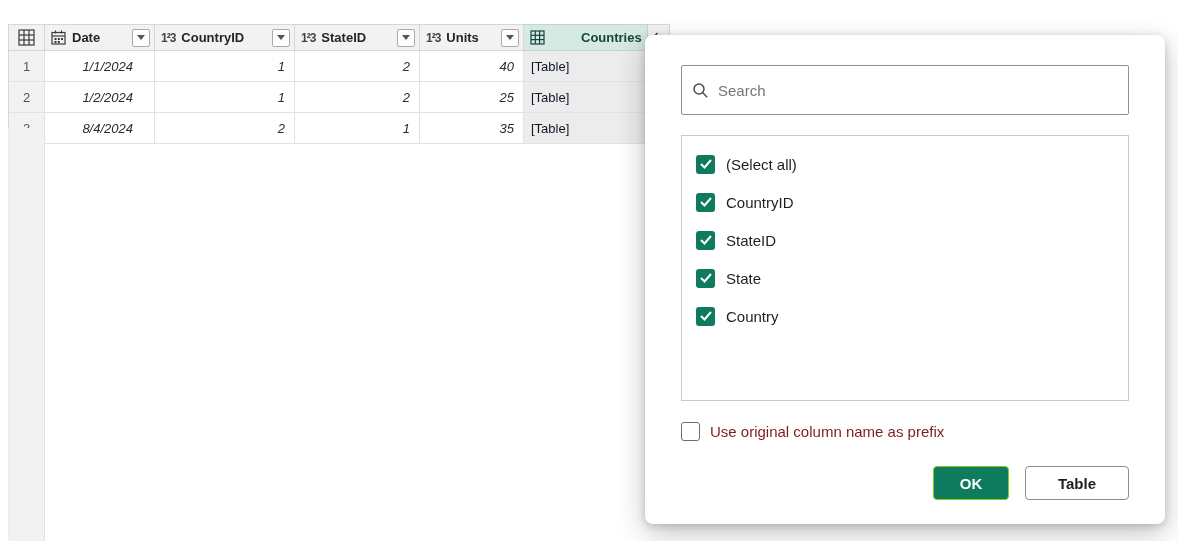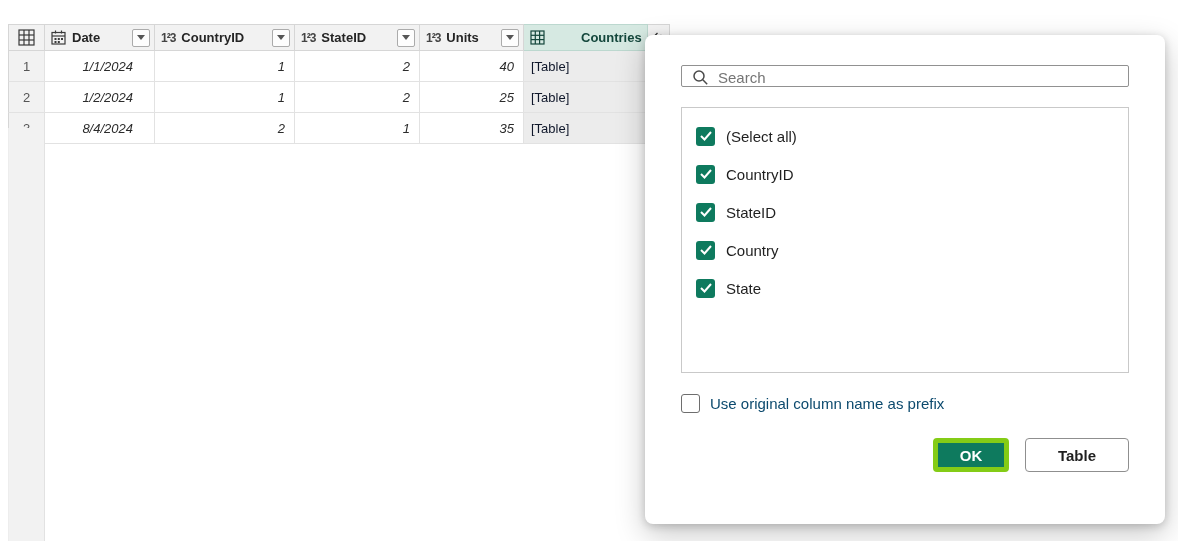--- a/index.html
+++ b/index.html
@@ -47,43 +47,43 @@
   .gutter-tail { position:absolute; left:8px; top:128px; width:37px; height:413px; background:#f2f2f2; border-right:1px solid #e2e2e2; border-left:1px solid #ededed; }
 
   
   .flyout {
     position:absolute; left:645px; top:35px; width:520px; height:489px;
     background:#fff; border-radius:8px; z-index:5;
     box-shadow:0 2px 8px rgba(0,0,0,0.18), 0 10px 30px rgba(0,0,0,0.22);
     padding:30px 36px 0 36px;
   }
   .search-box {
-    display:flex; align-items:flex-end; gap:9px; height:22px;
+    display:flex; align-items:center; gap:9px; height:50px;
     border:1px solid #919191; border-radius:2px; padding:0 10px; background:#fff;
   }
   .search-box input {
     border:none; outline:none; flex:1; font-size:15px; color:#222;
     font-family:"Liberation Sans", sans-serif; background:transparent;
   }
   .search-box input::placeholder { color:#757575; }
 
   .col-list { margin-top:20px; height:266px; border:1px solid #c9c9c9; padding-top:9px; overflow:auto; }
   .col-item { display:flex; align-items:center; gap:11px; height:38px; padding-left:14px; cursor:pointer; }
   .col-item-label { font-size:15px; color:#1f1f1f; }
 
   .cb { width:19px; height:19px; border-radius:3px; flex:0 0 auto; display:flex; align-items:center; justify-content:center; cursor:pointer; }
   .cb.checked { background:#0e7a5e; }
   .cb.unchecked { background:#fff; border:1px solid #6e6e6e; }
 
   .prefix-row { display:flex; align-items:center; gap:10px; margin-top:21px; cursor:pointer; }
-  .prefix-label { font-size:15px; color:#0c4a6e; }
+  .prefix-label { font-size:15px; color:#7f1d1d; }
 
   .btn-row { display:flex; justify-content:flex-end; gap:16px; margin-top:25px; }
   .btn { height:34px; border-radius:4px; font-size:15px; font-weight:bold; display:flex; align-items:center; justify-content:center; cursor:pointer; font-family:"Liberation Sans", sans-serif; }
-  .btn-ok { width:76px; background:#0e7a5e; color:#fff; border:5px solid #84cc16; }
+  .btn-ok { width:76px; background:#0e7a5e; color:#fff; border:1px solid #84cc16; }
   .btn-cancel { width:104px; background:#fff; color:#1f1f1f; border:1px solid #8f8f8f; font-weight:600; }
 </style>
 </head>
 <body>
 
 <div class="canvas">
 
   <div class="pq-table">
 
     <div class="hdr-row">
@@ -236,29 +236,29 @@
             </svg>
           </span>
         <span class="col-item-label">StateID</span>
       </div>
       <div class="col-item">
         <span class="cb checked">
             <svg width="12" height="10" viewBox="0 0 12 10">
               <polyline points="1,5 4.5,8.5 11,1" fill="none" stroke="#fff" stroke-width="2"></polyline>
             </svg>
           </span>
+        <span class="col-item-label">State</span>
+      </div>
+      <div class="col-item">
+        <span class="cb checked">
+            <svg width="12" height="10" viewBox="0 0 12 10">
+              <polyline points="1,5 4.5,8.5 11,1" fill="none" stroke="#fff" stroke-width="2"></polyline>
+            </svg>
+          </span>
         <span class="col-item-label">Country</span>
-      </div>
-      <div class="col-item">
-        <span class="cb checked">
-            <svg width="12" height="10" viewBox="0 0 12 10">
-              <polyline points="1,5 4.5,8.5 11,1" fill="none" stroke="#fff" stroke-width="2"></polyline>
-            </svg>
-          </span>
-        <span class="col-item-label">State</span>
       </div>
     </div>
 
     <div class="prefix-row">
       <span class="cb unchecked"></span>
       <span class="prefix-label">Use original column name as prefix</span>
     </div>
 
     <div class="btn-row">
       <button class="btn btn-ok">OK</button>

